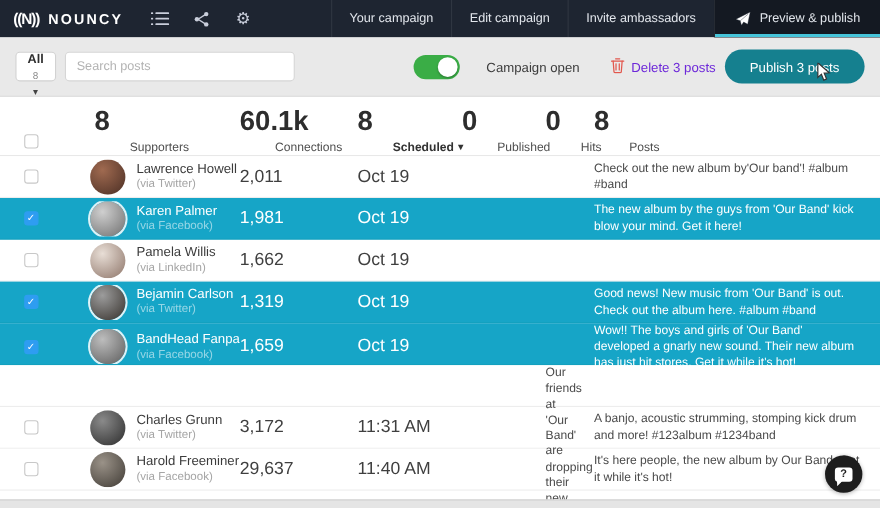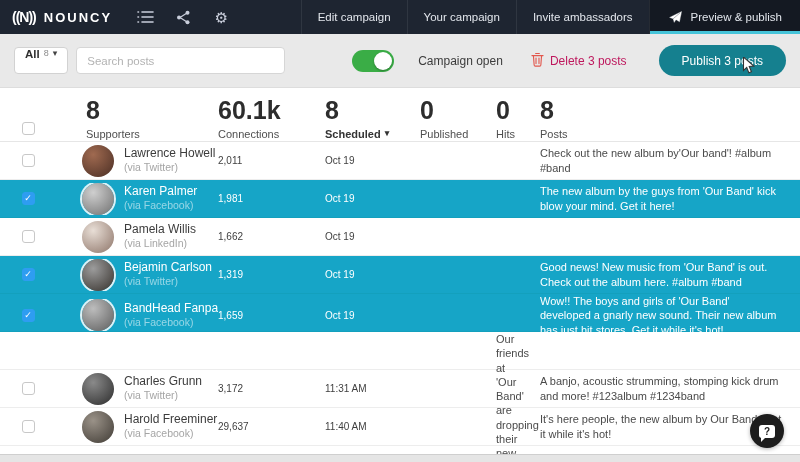--- a/index.html
+++ b/index.html
@@ -15,59 +15,59 @@
   .top-icon { width:38px; display:flex; align-items:center; justify-content:center; color:#c9cedb; cursor:pointer; }
   .top-icon svg { display:block; }
   .gear-glyph { font-size:15px; line-height:1; color:#c9cedb; }
   .nav-spacer { flex:1; }
   .nav-item { display:flex; align-items:center; padding:0 16px; font-size:11.5px; color:#e2e6ec; border-left:1px solid rgba(255,255,255,.08); cursor:pointer; white-space:nowrap; }
   .nav-item.active { background:#141922; box-shadow:inset 0 -3px 0 #46c4d9; padding:0 18px; gap:8px; }
   .plane-icon svg { display:block; }
 
   
   .toolbar { height:54px; background:#e9e9e9; border-bottom:1px solid #dddddd; display:flex; align-items:center; padding:0 14px; }
-  .filter-btn { background:#fff; border:1px solid #d2d2d2; border-radius:4px; height:27px; padding:0 10px; font-size:11.5px; color:#2f2f2f; display:flex; align-items:flex-start; gap:4px; cursor:pointer; }
+  .filter-btn { background:#fff; border:1px solid #d2d2d2; border-radius:4px; height:27px; padding:0 10px; font-size:11.5px; color:#2f2f2f; display:flex; align-items:center; gap:4px; cursor:pointer;flex-direction:column; }
   .filter-btn .f-main { font-weight:bold; }
   .filter-btn .f-count { font-size:9px; color:#8a8a8a; }
   .filter-btn .f-caret { font-size:9px; color:#444; }
   .search-input { height:27px; width:209px; margin-left:8px; border:1px solid #d6d6d6; border-radius:4px; padding:0 10px; font-size:11.5px; color:#333; background:#fff; outline:none; }
   .search-input::placeholder { color:#b3b3b3; }
   .tb-spacer { flex:1; }
   .toggle { width:42px; height:22px; border-radius:11px; background:#3aad46; position:relative; cursor:pointer; flex:none; }
   .toggle .knob { position:absolute; right:2px; top:2px; width:18px; height:18px; border-radius:50%; background:#fff; box-shadow:0 1px 2px rgba(0,0,0,.3); }
   .toggle-label { font-size:12px; color:#3c3c3c; margin:0 28px 0 24px; white-space:nowrap; }
-  .delete-btn { display:flex; align-items:center; gap:6px; color:#be185d; font-size:12px; background:none; border:none; cursor:pointer; margin-right:32px; font-family:inherit; white-space:nowrap;text-align:right; }
+  .delete-btn { display:flex; align-items:center; gap:6px; color:#6d28d9; font-size:12px; background:none; border:none; cursor:pointer; margin-right:8px; font-family:inherit; white-space:nowrap;text-align:right; }
   .publish-btn { background:#15808f; color:#fff; border:none; border-radius:17px; height:31px; padding:0 23px; font-size:12px; cursor:pointer; font-family:inherit; white-space:nowrap; }
 
   
   .grid-row { display:grid; grid-template-columns:56px 162px 107px 95px 76px 44px 1fr; align-items:center; }
 
   
   .stats { height:54px; padding-top:9px; align-items:start; border-bottom:1px solid #e6e6e6; }
   .checkcell { height:100%; display:flex; align-items:flex-end; justify-content:center; padding-bottom:6px; }
   .stat { cursor:pointer; }
   .stat.pad { padding-left:30px; }
   .stat .value { font-size:25px; font-weight:bold; color:#2d2d2d; line-height:1.05; }
-  .stat .label-row { margin-top:5px; font-size:11px; color:#4f4f4f; display:flex; gap:4px; }
+  .stat .label-row { margin-top:5px; font-size:11px; color:#4f4f4f; display:flex; gap:4px;margin-left:32px; }
   .stat.sorted .label-row { font-weight:bold; color:#333; }
   .stat .caret { font-size:9px; }
 
   
   .checkbox { width:13px; height:13px; border:1px solid #c8c8c8; border-radius:3px; background:#fff; display:flex; align-items:center; justify-content:center; font-size:9px; line-height:1; color:#fff; cursor:pointer; }
   .checkbox.checked { background:#2e9df1; border-color:#2e9df1; }
 
   
   .row { height:38px; border-bottom:1px solid #ededed; cursor:pointer; background:#fff; }
   .row .check { display:flex; justify-content:center; }
   .supporter { display:flex; align-items:center; gap:10px; padding-left:26px; overflow:hidden; }
   .avatar { width:32px; height:32px; border-radius:50%; flex:none; }
   .who { min-width:0; }
   .name { display:block; font-size:12px; color:#3c3c3c; line-height:1.25; white-space:nowrap; }
   .via { display:block; font-size:10.5px; color:#a5a5a5; line-height:1.25; white-space:nowrap; }
-  .conn, .sched { font-size:10px; color:#3f3f3f; }
+  .conn, .sched { font-size:16px; color:#3f3f3f; }
   .post { font-size:11px; line-height:1.3; color:#4a4a4a; padding-right:18px; }
   .row.selected { background:#16a5c7; border-bottom-color:#13a0bd; }
   .row.selected .name, .row.selected .conn, .row.selected .sched, .row.selected .post { color:#fff; }
   .row.selected .via { color:rgba(255,255,255,.55); }
   .row.selected .avatar { box-shadow:0 0 0 2px rgba(255,255,255,.85); }
 
   
   .footer { position:absolute; left:0; right:0; bottom:0; height:8px; background:#e5e5e5; border-top:1px solid #cfcfcf; }
 
   
@@ -108,22 +108,22 @@
             <circle cx="11.5" cy="2.8" r="2" fill="#c9cedb" stroke="none"></circle>
             <circle cx="3" cy="7.5" r="2" fill="#c9cedb" stroke="none"></circle>
             <circle cx="11.5" cy="12.2" r="2" fill="#c9cedb" stroke="none"></circle>
           </g>
         </svg>
     </div>
     <div class="top-icon">
       <span class="gear-glyph">⚙</span>
     </div>
     <div class="nav-spacer"></div>
+    <div class="nav-item">Your campaign</div>
     <div class="nav-item">Edit campaign</div>
-    <div class="nav-item">Your campaign</div>
     <div class="nav-item">Invite ambassadors</div>
     <div class="nav-item active">
       <span class="plane-icon">
         <svg width="15" height="14" viewBox="0 0 16 15">
             <path d="M15 1 L1 8 L5.2 9.6 L6.5 14 L8.6 10.8 L12.5 13 Z M5.2 9.6 L13 3" fill="#fff" stroke="#1e2531" stroke-width="0.4"></path>
           </svg>
       </span>
       <span>Preview &amp; publish</span>
     </div>
   </div>

